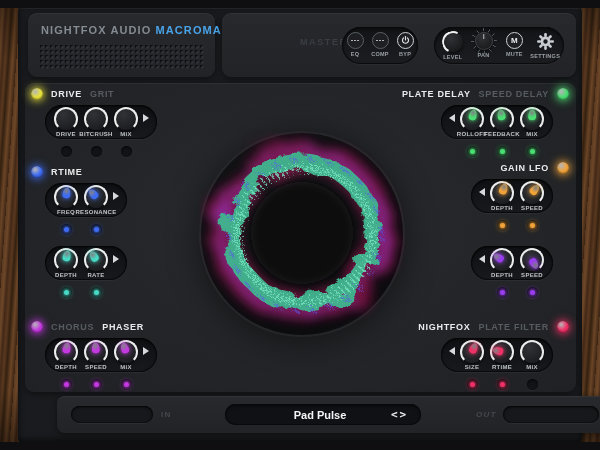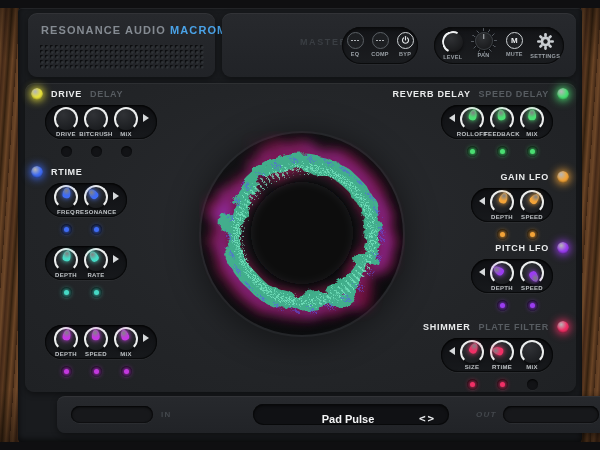--- a/index.html
+++ b/index.html
@@ -81,21 +81,21 @@
     -webkit-mask:radial-gradient(circle, transparent 0 9.5px, #000 10px);
     mask:radial-gradient(circle, transparent 0 9.5px, #000 10px);}
   .mchar{font-size:8px;font-weight:bold;color:#e9ebed;}
   
   .fx{position:absolute;width:160px;}
   #sec-drive{left:13px;top:79px;}
   #sec-filter{left:13px;top:157px;}
   #sec-filter-lfo{left:13px;top:233px;}
   #sec-phaser{left:13px;top:312px;}
   #sec-stereo-delay{left:391px;top:79px;}
-  #sec-gain-lfo{left:391px;top:162px;}
+  #sec-gain-lfo{left:391px;top:153px;}
   #sec-pitch-lfo{left:391px;top:233px;}
   #sec-shimmer{left:391px;top:312px;}
   .fx-head{display:flex;align-items:center;gap:8px;height:13px;}
   .fx.right .fx-head{justify-content:flex-end;}
   .led-big{width:12px;height:12px;border-radius:50%;flex:0 0 auto;
     background:radial-gradient(circle at 35% 30%, #ffffffaa 0%, var(--accent) 50%, var(--accent) 100%);
     box-shadow:0 0 8px 1px var(--accent), inset 0 -1px 2px #00000077;cursor:pointer;}
   .fx-t{font-size:9px;font-weight:bold;letter-spacing:0.7px;color:#575c61;cursor:pointer;white-space:nowrap;}
   .fx-t.active{color:#e9ebec;}
   .pill{margin-top:5px;height:34px;border-radius:17px;width:max-content;
@@ -134,38 +134,38 @@
   .orb{position:absolute;left:181px;top:123px;width:206px;height:206px;border-radius:50%;
     box-shadow:0 4px 30px 4px #00000066;}
   
   .meter{position:absolute;top:10px;height:17px;border-radius:9px;background:#17181b;
     box-shadow:inset 0 1px 3px #000000dd, inset 0 0 0 1px #101113, 0 1px 0 #ffffff0a;}
   #meter-in{left:14px;width:82px;}
   #meter-out{left:446px;width:96px;}
   .io-label{position:absolute;top:14px;font-size:8px;font-weight:bold;letter-spacing:1.2px;color:#44484d;}
   #in-label{left:104px;}
   #out-label{left:419px;font-style:italic;}
-  .preset{position:absolute;left:196px;top:8px;width:196px;height:21px;border-radius:11px;
+  .preset{position:absolute;left:168px;top:8px;width:196px;height:21px;border-radius:11px;
     background:#101114;box-shadow:inset 0 0 0 1px #08090a, inset 0 2px 3px #00000090;
-    display:flex;align-items:flex-end;cursor:pointer;}
+    display:flex;align-items:center;cursor:pointer;}
   .preset-name{flex:1;text-align:center;padding-left:24px;color:#f3f4f5;font-size:11px;font-weight:bold;}
   .preset-nav{width:30px;color:#e9ebed;font-size:11px;font-weight:bold;letter-spacing:2px;
     font-family:"DejaVu Sans Mono", monospace;cursor:pointer;}
 </style>
 </head>
 <body>
 
 <div class="wood left"></div>
 <div class="wood right"></div>
 
 <div class="unit">
 
   <div class="panel header-left">
     <div class="brand">
-      <span class="maker">RESONANCE AUDIO</span>
+      <span class="maker">NIGHTFOX AUDIO</span>
       <span class="product">MACROMACRO</span>
     </div>
     <div class="grille"></div>
   </div>
 
   <div class="panel header-right">
     <span class="master-label">MASTER</span>
 
     <div class="mpill" id="toggle-group">
       <div class="munit">
@@ -284,21 +284,21 @@
       <span class="preset-nav">&lt;&gt;</span>
     </div>
     <span class="io-label" id="out-label">OUT</span>
     <div class="meter" id="meter-out"></div>
   </div>
 
 <div class="fx left" id="sec-drive" style="--accent: #e8e23c;">
       <div class="fx-head">
         <span class="led-big"></span>
         <span class="fx-t active">DRIVE</span>
-        <span class="fx-t">DELAY</span>
+        <span class="fx-t">GRIT</span>
       </div>
       <div class="pill">
         <div class="knob-unit">
           <div class="knob"></div>
           <span class="knob-label">DRIVE</span>
         </div>
         <div class="knob-unit">
           <div class="knob"></div>
           <span class="knob-label">BITCRUSH</span>
         </div>
@@ -371,20 +371,25 @@
         <span class="sl-slot">
           <span class="sl on"></span>
         </span>
         <span class="sl-slot">
           <span class="sl on"></span>
         </span>
         <span class="sl-spacer"></span>
       </div>
     </div>
     <div class="fx left" id="sec-phaser" style="--accent: #c438e0;">
+      <div class="fx-head">
+        <span class="led-big"></span>
+        <span class="fx-t">CHORUS</span>
+        <span class="fx-t active">PHASER</span>
+      </div>
       <div class="pill">
         <div class="knob-unit">
           <div class="knob">
             <span class="wedge" style="--rot: 10deg;"></span>
           </div>
           <span class="knob-label">DEPTH</span>
         </div>
         <div class="knob-unit">
           <div class="knob">
             <span class="wedge" style="--rot: -4deg;"></span>
@@ -407,21 +412,21 @@
           <span class="sl on"></span>
         </span>
         <span class="sl-slot">
           <span class="sl on"></span>
         </span>
         <span class="sl-spacer"></span>
       </div>
     </div>
     <div class="fx right" id="sec-stereo-delay" style="--accent: #4ade72;">
       <div class="fx-head">
-        <span class="fx-t active">REVERB DELAY</span>
+        <span class="fx-t active">PLATE DELAY</span>
         <span class="fx-t">SPEED DELAY</span>
         <span class="led-big"></span>
       </div>
       <div class="pill">
         <span class="arrow l"></span>
         <div class="knob-unit">
           <div class="knob">
             <span class="wedge" style="--rot: 14deg;"></span>
           </div>
           <span class="knob-label">ROLLOFF</span>
@@ -476,24 +481,20 @@
         <span class="sl-spacer"></span>
         <span class="sl-slot">
           <span class="sl on"></span>
         </span>
         <span class="sl-slot">
           <span class="sl on"></span>
         </span>
       </div>
     </div>
     <div class="fx right" id="sec-pitch-lfo" style="--accent: #9a3df0;">
-      <div class="fx-head">
-        <span class="fx-t active">PITCH LFO</span>
-        <span class="led-big"></span>
-      </div>
       <div class="pill">
         <span class="arrow l"></span>
         <div class="knob-unit">
           <div class="knob">
             <span class="wedge" style="--rot: -55deg;"></span>
           </div>
           <span class="knob-label">DEPTH</span>
         </div>
         <div class="knob-unit">
           <div class="knob">
@@ -507,21 +508,21 @@
         <span class="sl-slot">
           <span class="sl on"></span>
         </span>
         <span class="sl-slot">
           <span class="sl on"></span>
         </span>
       </div>
     </div>
     <div class="fx right" id="sec-shimmer" style="--accent: #f03066;">
       <div class="fx-head">
-        <span class="fx-t active">SHIMMER</span>
+        <span class="fx-t active">NIGHTFOX</span>
         <span class="fx-t">PLATE FILTER</span>
         <span class="led-big"></span>
       </div>
       <div class="pill">
         <span class="arrow l"></span>
         <div class="knob-unit">
           <div class="knob">
             <span class="wedge" style="--rot: 25deg;"></span>
           </div>
           <span class="knob-label">SIZE</span>

